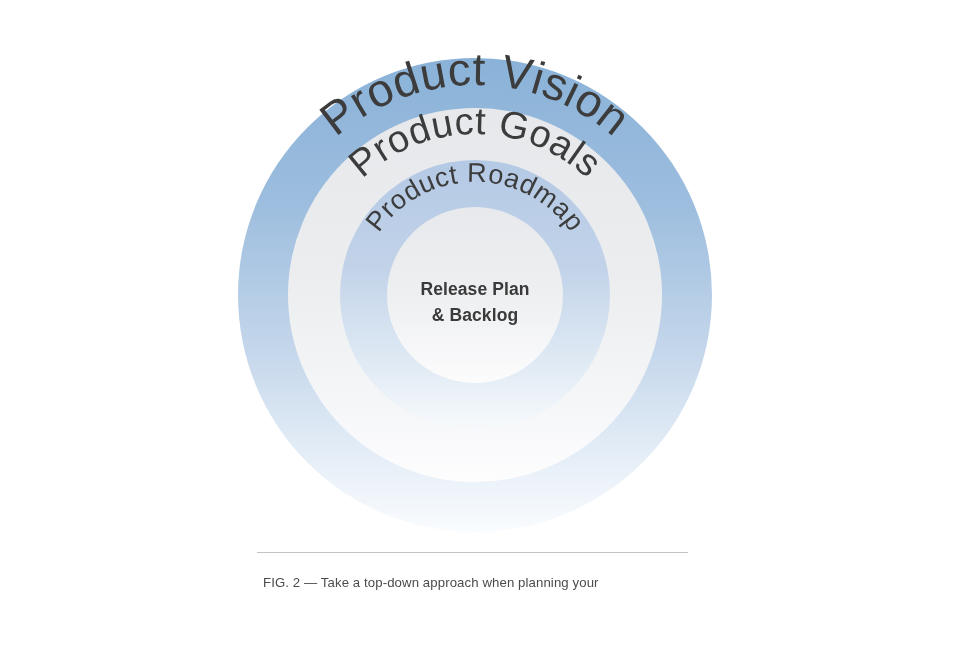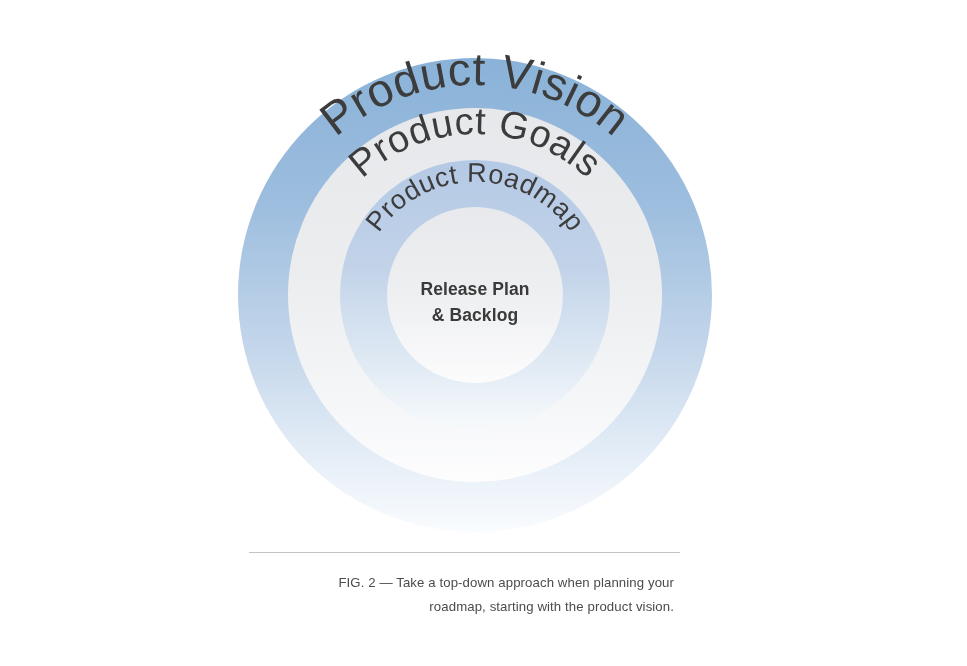--- a/index.html
+++ b/index.html
@@ -57,24 +57,24 @@
     font-family: "Liberation Sans", sans-serif;
     fill: #3a3a3a;
     font-weight: bold;
     font-size: 17.5px;
     letter-spacing: 0.1px;
   }
 
   
   #caption-block {
     position: absolute;
-    left: 249px;
+    left: 257px;
     top: 552px;
     width: 431px;
-    text-align: right;
+    text-align: left;
   }
 
   #caption-divider {
     width: 431px;
     height: 1px;
     background: #c4c4c4;
     margin: 0 0 18px 0;
   }
 
   #caption-text {
@@ -154,17 +154,16 @@
       <text class="center-label" x="475" y="321" text-anchor="middle">&amp; Backlog</text>
     </svg>
 
   </div>
 
   <div id="caption-block">
     <div id="caption-divider"></div>
     <p id="caption-text">
       <span>FIG. 2 — Take a top-down approach when planning your</span>
       <br>
-      <span>roadmap, starting with the product vision.</span>
     </p>
   </div>
 
 </div>
 
 </body></html>

